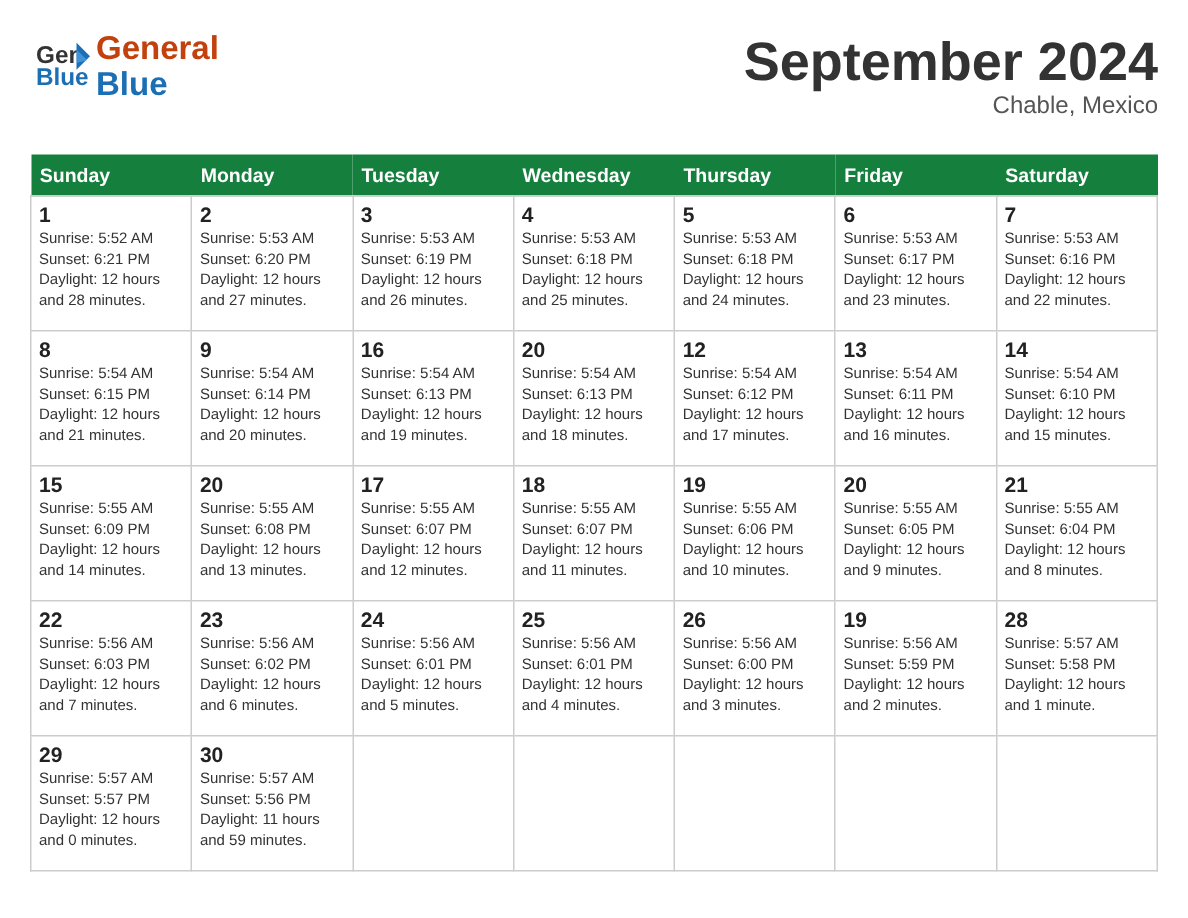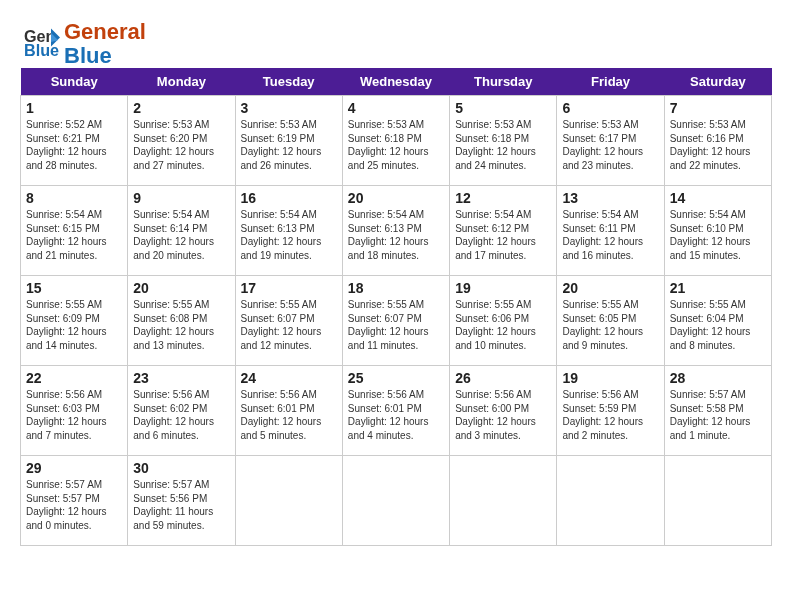--- a/index.html
+++ b/index.html
@@ -7,21 +7,21 @@
       font-family: Arial, sans-serif;
       background: #fff;
       width: 792px;
       min-height: 612px;
       padding: 20px;
     }
     .header-area {
       display: flex;
       justify-content: space-between;
       align-items: flex-start;
-      margin-bottom: 0;
+      margin-bottom: 23px;
     }
     .logo {
       display: flex;
       align-items: center;
     }
     .logo-icon {
       width: 36px;
       height: 36px;
       margin-left: 4px;
     }
@@ -35,23 +35,23 @@
     }
     .location {
       font-size: 16px;
       color: #555;
     }
     table {
       width: 100%;
       border-collapse: collapse;
     }
     thead tr th {
-      background-color: #4c1d95;
+      background-color: #15803d;
       color: white;
-      text-align: center;
+      text-align: left;
       padding: 6px 6px;
       font-size: 13px;
       font-weight: bold;
     }
     tbody tr td {
       border: 1px solid #ccc;
       vertical-align: top;
       padding: 4px 5px;
       font-size: 10.5px;
       color: #333;
@@ -96,20 +96,24 @@
     </div>
     <div style="margin-left:4px;">
       <div style="font-size:22px;font-weight:bold;line-height:1.1;">
         <span style="color:#c2410c;">General</span>
       </div>
       <div style="font-size:22px;font-weight:bold;line-height:1.1;">
         <span style="color:#1a6fb5;">Blue</span>
       </div>
     </div>
   </div>
+  <div class="title-area">
+    <div class="month-title">September 2024</div>
+    <div class="location">Chable, Mexico</div>
+  </div>
 </div>
 
 <table>
   <thead>
     <tr>
     <th>Sunday</th>
         <th>Monday</th>
         <th>Tuesday</th>
         <th>Wednesday</th>
         <th>Thursday</th>

